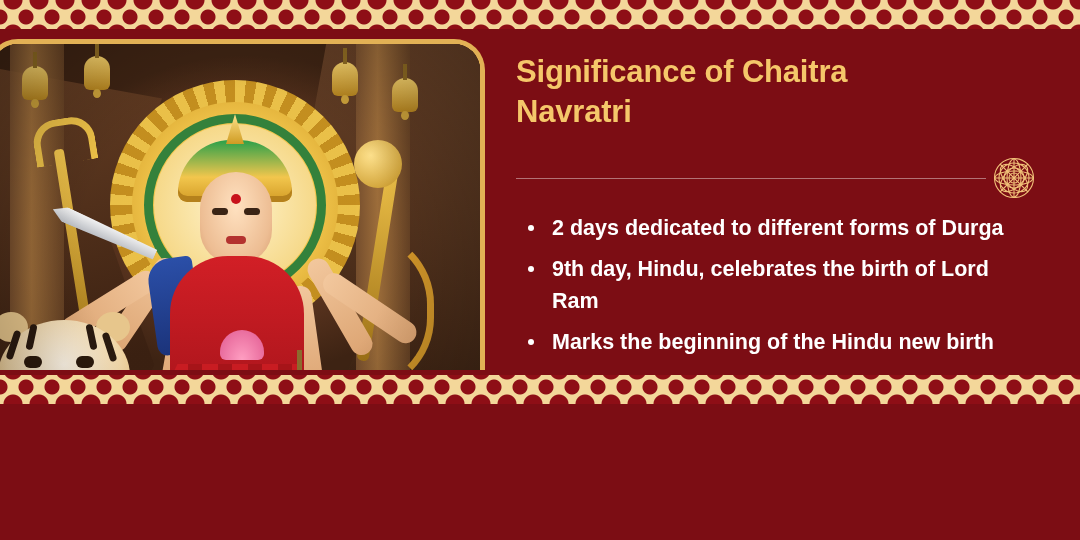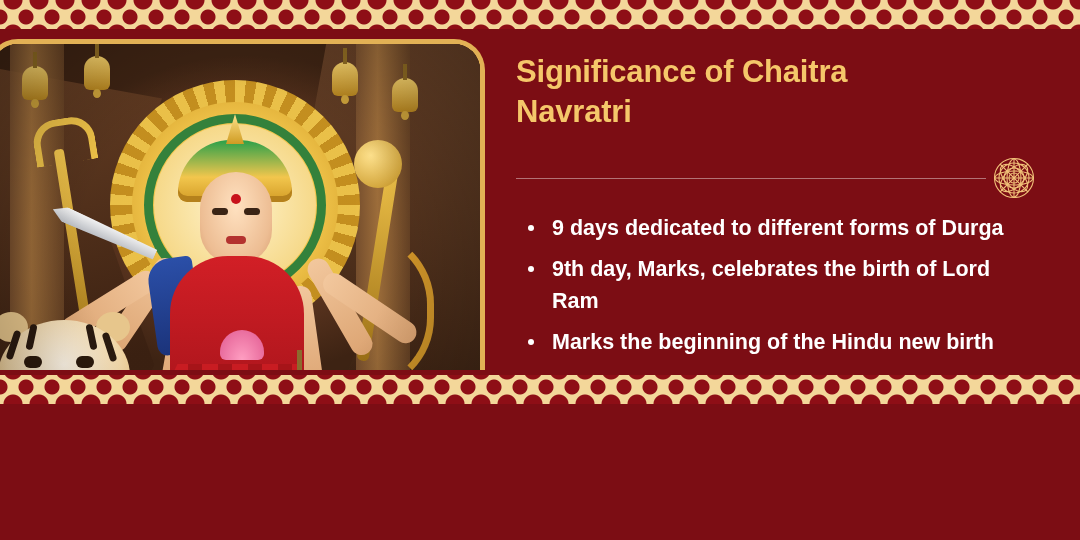--- a/index.html
+++ b/index.html
@@ -520,22 +520,22 @@
           <ellipse cx="22" cy="22" rx="19" ry="7"></ellipse>
           <ellipse cx="22" cy="22" rx="7" ry="19"></ellipse>
           <ellipse cx="22" cy="22" rx="17" ry="9" transform="rotate(45 22 22)"></ellipse>
           <ellipse cx="22" cy="22" rx="9" ry="17" transform="rotate(45 22 22)"></ellipse>
           <path d="M22 2 L22 42 M2 22 L42 22 M8 8 L36 36 M36 8 L8 36"></path>
         </g>
       </svg>
     </div>
 
     <ul id="bullets">
-      <li>9 days dedicated to different forms of Durga</li>
-      <li>9th day, Marks, celebrates the birth of Lord Ram</li>
+      <li>2 days dedicated to different forms of Durga</li>
+      <li>9th day, Hindu, celebrates the birth of Lord Ram</li>
       <li>Marks the beginning of the Hindu new birth</li>
     </ul>
   </div>
 
   <div class="border-band bottom">
     <div class="band-inner">
       <div class="scallops"></div>
       <div class="band-edge"></div>
     </div>
   </div>

